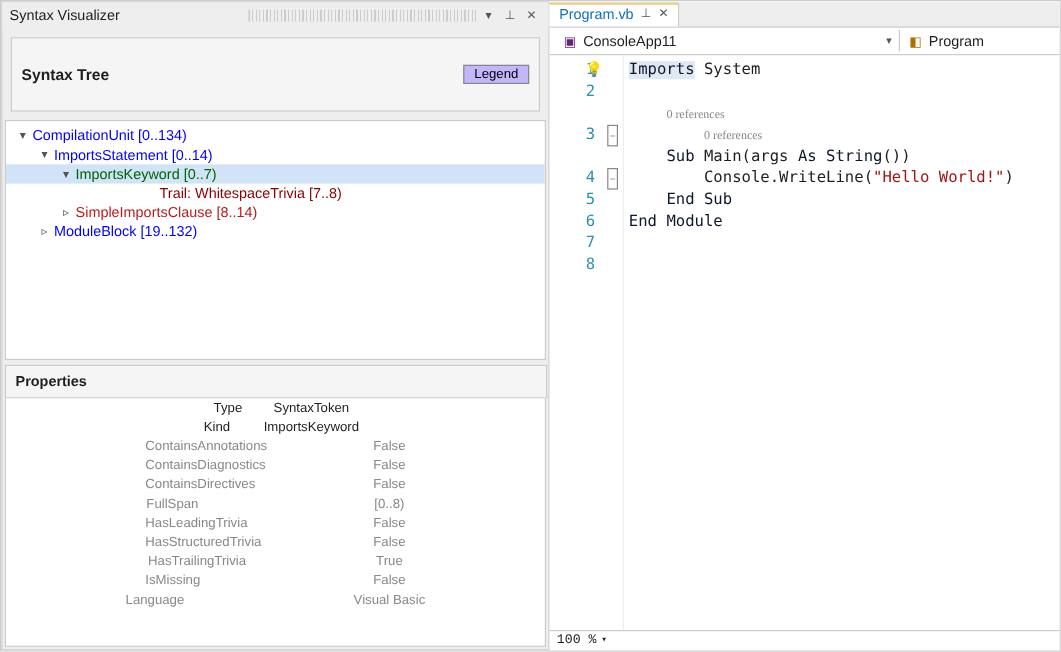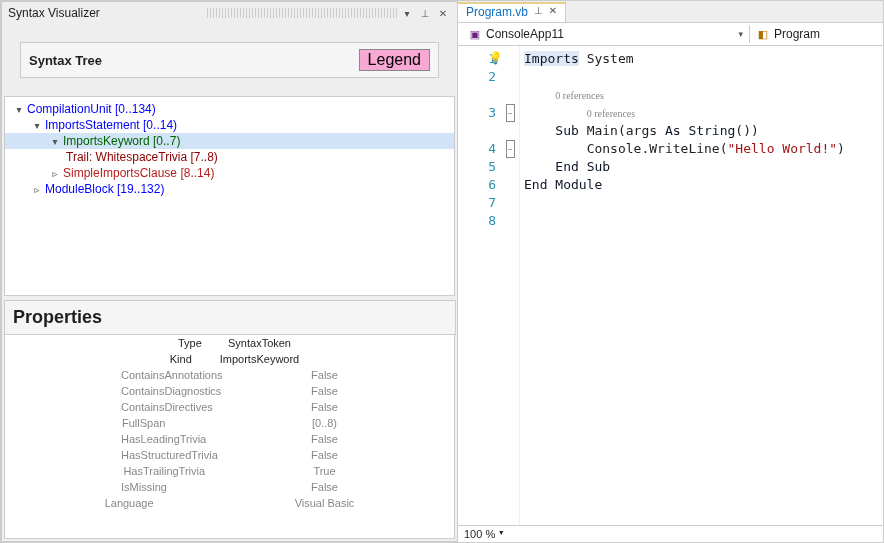--- a/index.html
+++ b/index.html
@@ -2,28 +2,28 @@
 <html><head>
 <meta charset="utf-8">
 <style>
 * { box-sizing: border-box; margin: 0; padding: 0; }
 body { font-family: "Segoe UI", Tahoma, sans-serif; font-size: 12px; color: #1e1e1e; background: #fff; width: 884px; height: 543px; overflow: hidden; display: flex; border: 1px solid #ccc; }
 .left-panel { width: 457px; height: 100%; border: 1px solid #ccc; display: flex; flex-direction: column; background: #eee; }
 .panel-title { display: flex; align-items: center; padding: 3px 6px; background: #eee; font-size: 12px; }
 .panel-title .label { flex: 1; }
 .panel-title .dots { flex: 1; margin-left: 8px; height: 10px; background: repeating-linear-gradient(90deg, #ccc 0 1px, transparent 1px 3px); }
 .icon-btn { width: 16px; height: 16px; display: inline-flex; align-items: center; justify-content: center; margin-left: 2px; cursor: pointer; font-size: 10px; color: #555; }
-.tree-header { display: flex; align-items: center; padding: 6px 8px; background: #f5f5f5; border: 1px solid #ccc; margin: 18px; }
+.tree-header { display: flex; align-items: center; padding: 22px 8px; background: #f5f5f5; border: 1px solid #ccc; margin: 7px; }
 .tree-header .title { font-weight: 600; font-size: 13px; flex: 1; }
-.legend-btn { border: 1px solid #888; background: #f9a8d4; padding: 1px 8px; font-size: 16px; cursor: pointer; }
+.legend-btn { border: 1px solid #888; background: #c4b5fd; padding: 1px 8px; font-size: 11px; cursor: pointer; }
 .tree-body { flex: 0 0 200px; background: #fff; border: 1px solid #ccc; margin: 0 2px 2px 2px; overflow: auto; padding: 4px 0; }
 .tree-node { display: flex; align-items: center; padding: 1px 4px; white-space: nowrap; cursor: default; font-size: 12px; }
 .tree-node .exp { width: 12px; height: 12px; display: inline-flex; align-items: center; justify-content: center; margin-right: 2px; font-size: 10px; color: #555; }
 .tree-node.selected { background: #d0e3f7; }
-.props-header { padding: 6px 8px; background: #f5f5f5; border: 1px solid #ccc; margin: 2px 1px 0 2px; font-weight: 600; font-size: 18px; }
+.props-header { padding: 6px 8px; background: #f5f5f5; border: 1px solid #ccc; margin: 2px 1px 0 2px; font-weight: 600; font-size: 12px; }
 .props-body { flex: 1; background: #fff; border: 1px solid #ccc; border-top: none; margin: 0 2px 2px 2px; overflow-y: scroll; }
 .prop-row { display: flex; padding: 2px 10px; font-size: 11px; justify-content: center; }
 .prop-row .name { width: 190px; }
 .prop-row.dim { color: #888; }
 .right-panel { flex: 1; display: flex; flex-direction: column; background: #fff; }
 .tab-bar { height: 22px; display: flex; align-items: flex-end; background: #eee; border-bottom: 1px solid #ccc; }
 .tab { display: flex; align-items: flex-start; background: #fff; padding: 3px 8px; border-right: 1px solid #ccc; font-size: 12px; color: #0e70c0; position: relative; }
 .tab::before { content: ""; position: absolute; top: 0; left: 0; right: 0; height: 2px; background: #e8ce8f; }
 .tab .pin { margin-left: 6px; font-size: 10px; color: #555; }
 .tab .close { margin-left: 6px; font-size: 10px; color: #555; }
@@ -39,21 +39,21 @@
 .fold-gutter div { height: 18px; display: flex; align-items: center; justify-content: center; }
 .fold-box { width: 9px; height: 9px; border: 1px solid #888; font-size: 8px; line-height: 7px; text-align: center; color: #888; cursor: pointer; }
 .code { padding: 4px 0 4px 4px; }
 .code-line { height: 18px; line-height: 18px; white-space: pre; }
 .kw { color: #0f172a; }
 .type { color: #2b91af; }
 .str { color: #a31515; }
 .ident { color: #1e1e1e; }
 .refs { color: #888; font-size: 10px; font-family: "Segoe UI"; }
 .bulb { position: absolute; left: 30px; top: 5px; color: #e0b000; font-size: 12px; }
-.status { border-top: 1px solid #ccc; padding: 2px 6px; font-size: 11px; display: flex; align-items: flex-start; }
+.status { border-top: 1px solid #ccc; padding: 2px 6px; font-size: 11px; display: flex; align-items: flex-start; font-family: Liberation Mono, monospace; }
 .status .drop { margin-left: 4px; font-size: 8px; }
 .hl { background: #e0e8f5; }
 </style>
 </head>
 <body>
 
 <div class="left-panel">
   <div class="panel-title">
     <span class="label">Syntax Visualizer</span>
     <span class="dots"></span>
@@ -71,21 +71,21 @@
         <span style="color: rgb(0, 0, 255);">CompilationUnit [0..134)</span>
       </div>
       <div class="tree-node" style="padding-left: 26px;">
         <span class="exp">▾</span>
         <span style="color: rgb(0, 0, 255);">ImportsStatement [0..14)</span>
       </div>
       <div class="tree-node selected" style="padding-left: 44px;">
         <span class="exp">▾</span>
         <span style="color: rgb(0, 100, 0);">ImportsKeyword [0..7)</span>
       </div>
-      <div class="tree-node" style="padding-left: 47px;">
+      <div class="tree-node" style="padding-left: 74px; gap: 40px;">
         <span class="exp"></span>
         <span style="color: rgb(139, 0, 0);">Trail: WhitespaceTrivia [7..8)</span>
       </div>
       <div class="tree-node" style="padding-left: 44px;">
         <span class="exp">▹</span>
         <span style="color: #b91c1c;">SimpleImportsClause [8..14)</span>
       </div>
       <div class="tree-node" style="padding-left: 26px;">
         <span class="exp">▹</span>
         <span style="color: rgb(0, 0, 255);">ModuleBlock [19..132)</span>

